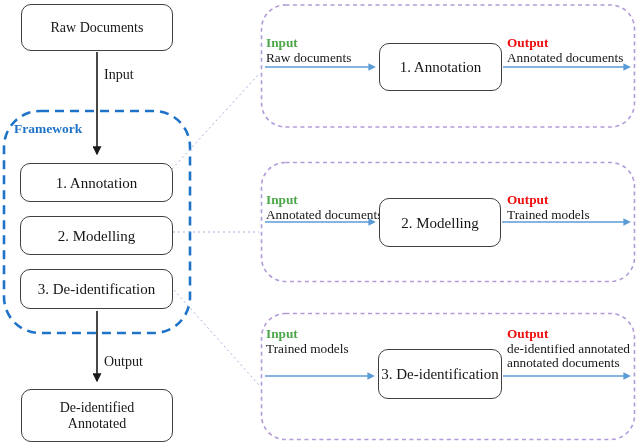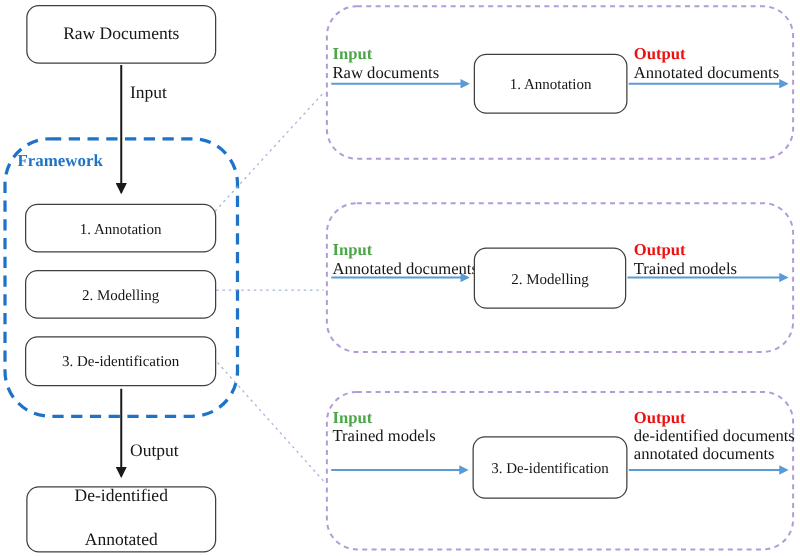--- a/index.html
+++ b/index.html
@@ -14,21 +14,21 @@
   }
   svg.layer{position:absolute;left:0;top:0;width:640px;height:445px;}
 
   
   .node{
     position:absolute;
     display:flex;align-items:center;justify-content:center;
     border:1.4px solid #3f3f3f;
     border-radius:10px;
     background:#fff;
-    font-size:12px;
+    font-size:15px;
     text-align:center;
     line-height:16px;
     box-sizing:border-box;
   }
   .node.big{font-size:14px;}
 
   
   .framework-rect{fill:none;stroke:var(--framework-border,#1e73c8);stroke-width:2.6;stroke-dasharray:9 6;}
   .panel-rect{fill:none;stroke:var(--panel-border,#b29bd9);stroke-width:1.6;stroke-dasharray:4 3.5;}
   .arrow-black{fill:none;stroke:var(--black-arrow,#1a1a1a);stroke-width:1.6;}
@@ -97,21 +97,21 @@
   <div class="node" style="left:20px;top:216px;width:153px;height:39px;">
     <span>2. Modelling</span>
   </div>
 
   <div class="node" style="left:20px;top:269px;width:153px;height:40px;">
     <span>3. De-identification</span>
   </div>
 
   <div class="lbl big" style="left:104px;top:354px;">Output</div>
 
-  <div class="node big" style="left:21px;top:389px;width:152px;height:53px;flex-direction:column;justify-content:space-between;">
+  <div class="node big" style="left:21px;top:389px;width:152px;height:53px;flex-direction:column;">
     <span>De-identified</span>
     <span>Annotated</span>
   </div>
 
   <div class="io-group" style="left:266px;top:36px;">
     <div class="io-label in">Input</div>
     <div>Raw documents</div>
   </div>
 
   <div class="node" style="left:379px;top:43px;width:123px;height:48px;">
@@ -141,17 +141,17 @@
     <div class="io-label in">Input</div>
     <div>Trained models</div>
   </div>
 
   <div class="node" style="left:378px;top:349px;width:124px;height:50px;">
     <span>3. De-identification</span>
   </div>
 
   <div class="io-group" style="left:507px;top:327px;">
     <div class="io-label out">Output</div>
-    <div>de-identified documents</div>
+    <div>de-identified annotated</div>
     <div>annotated documents</div>
   </div>
 
 </div>
 
 </body></html>

